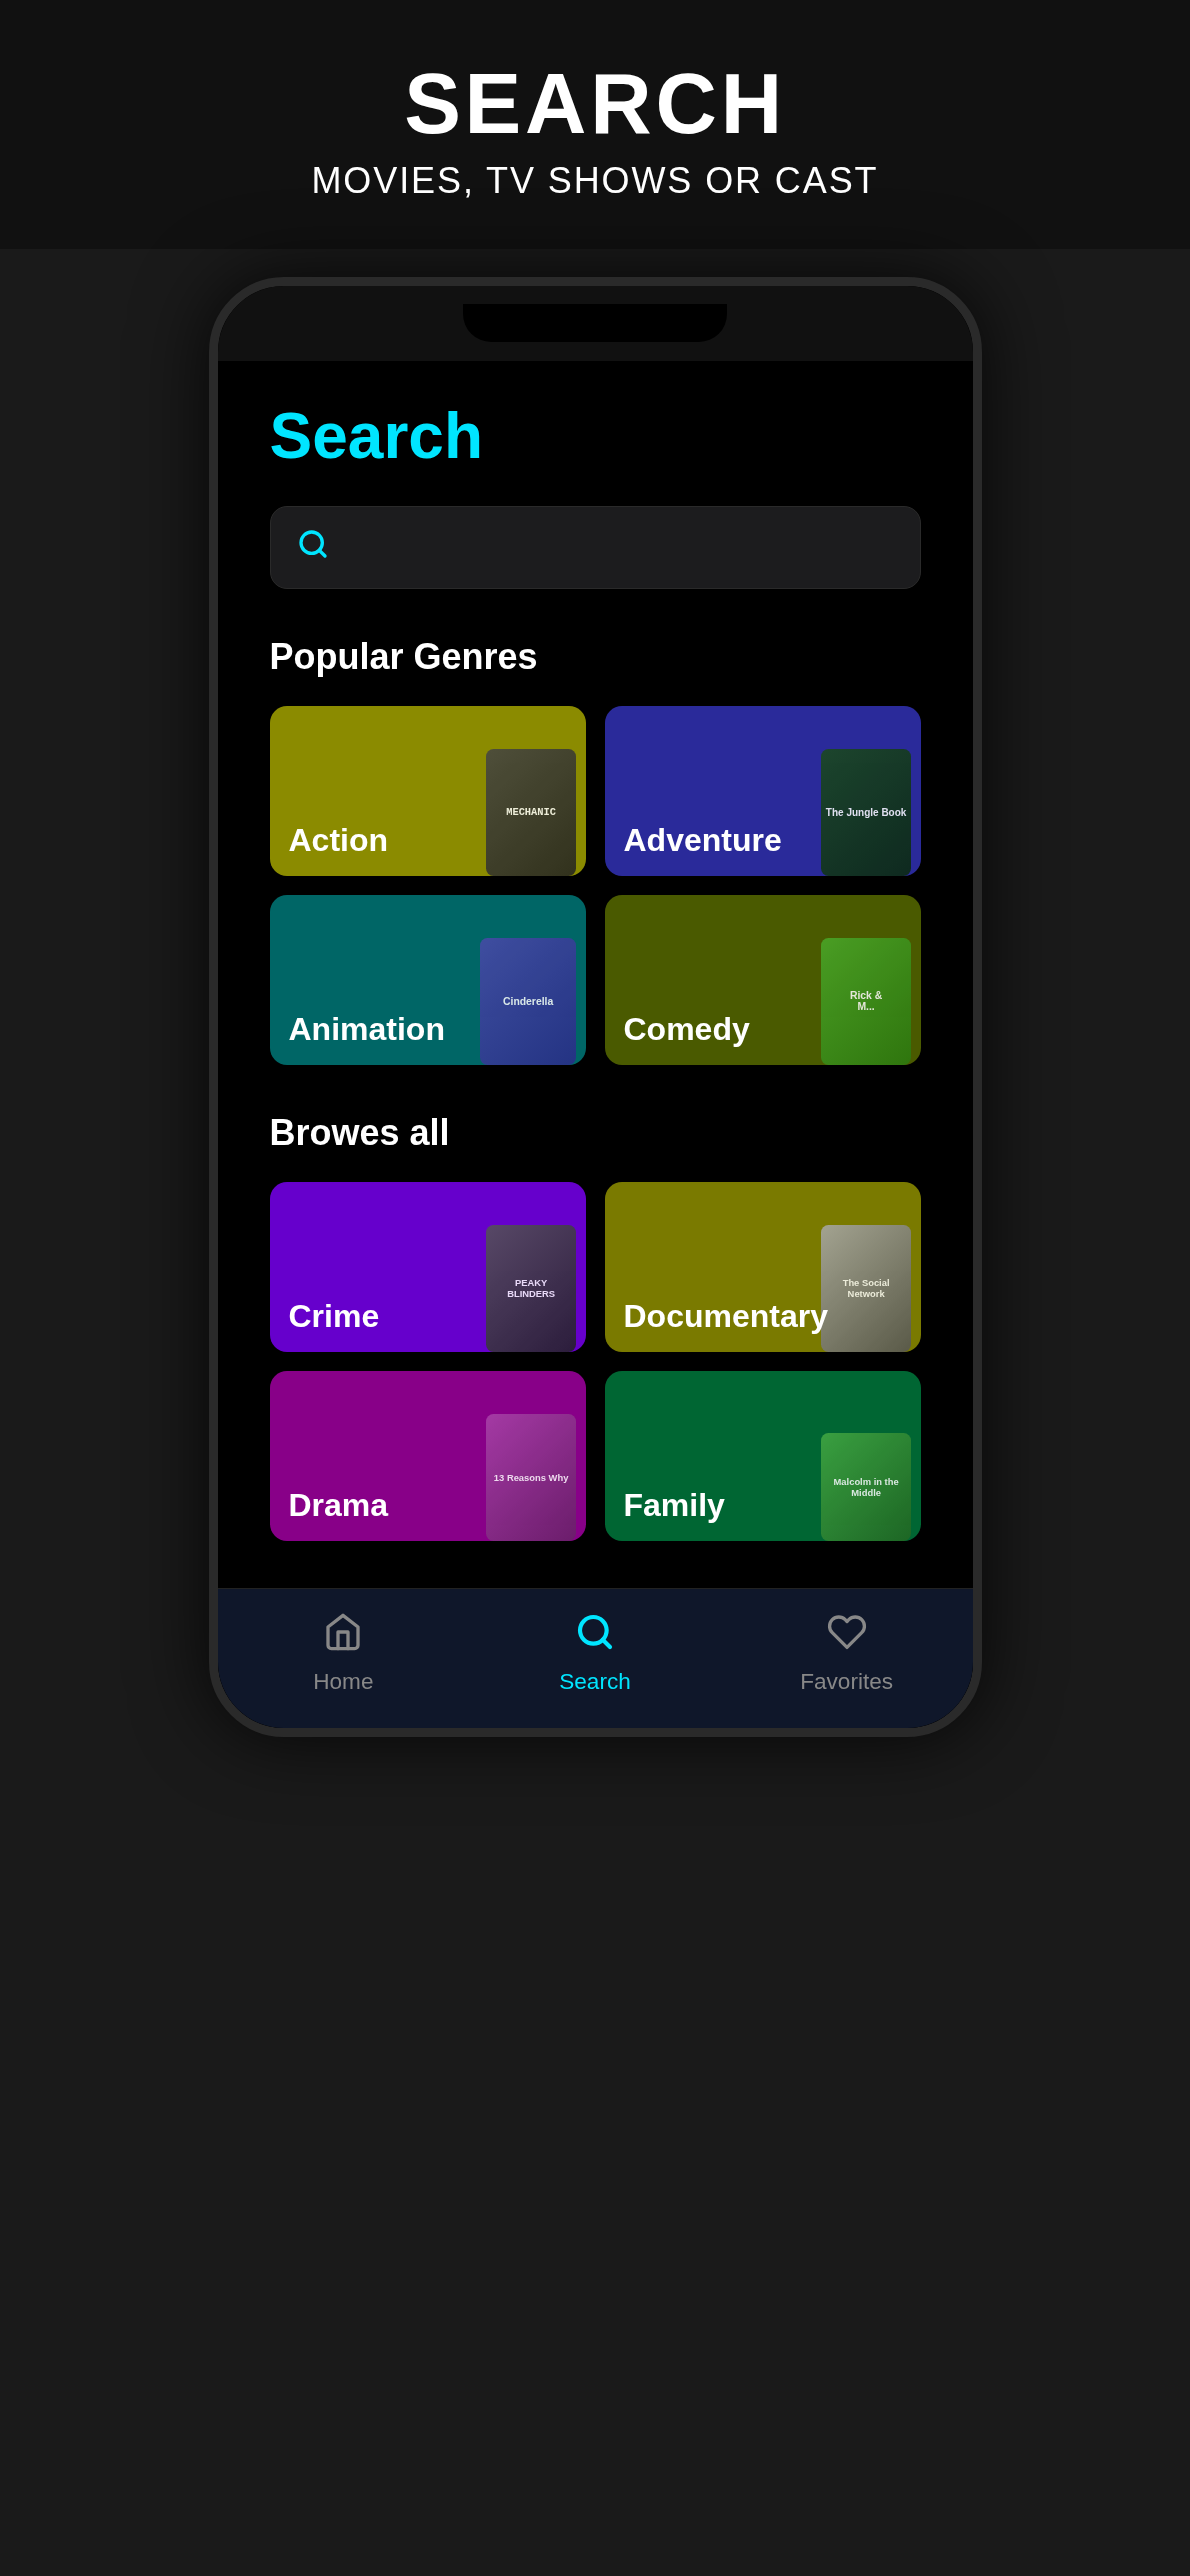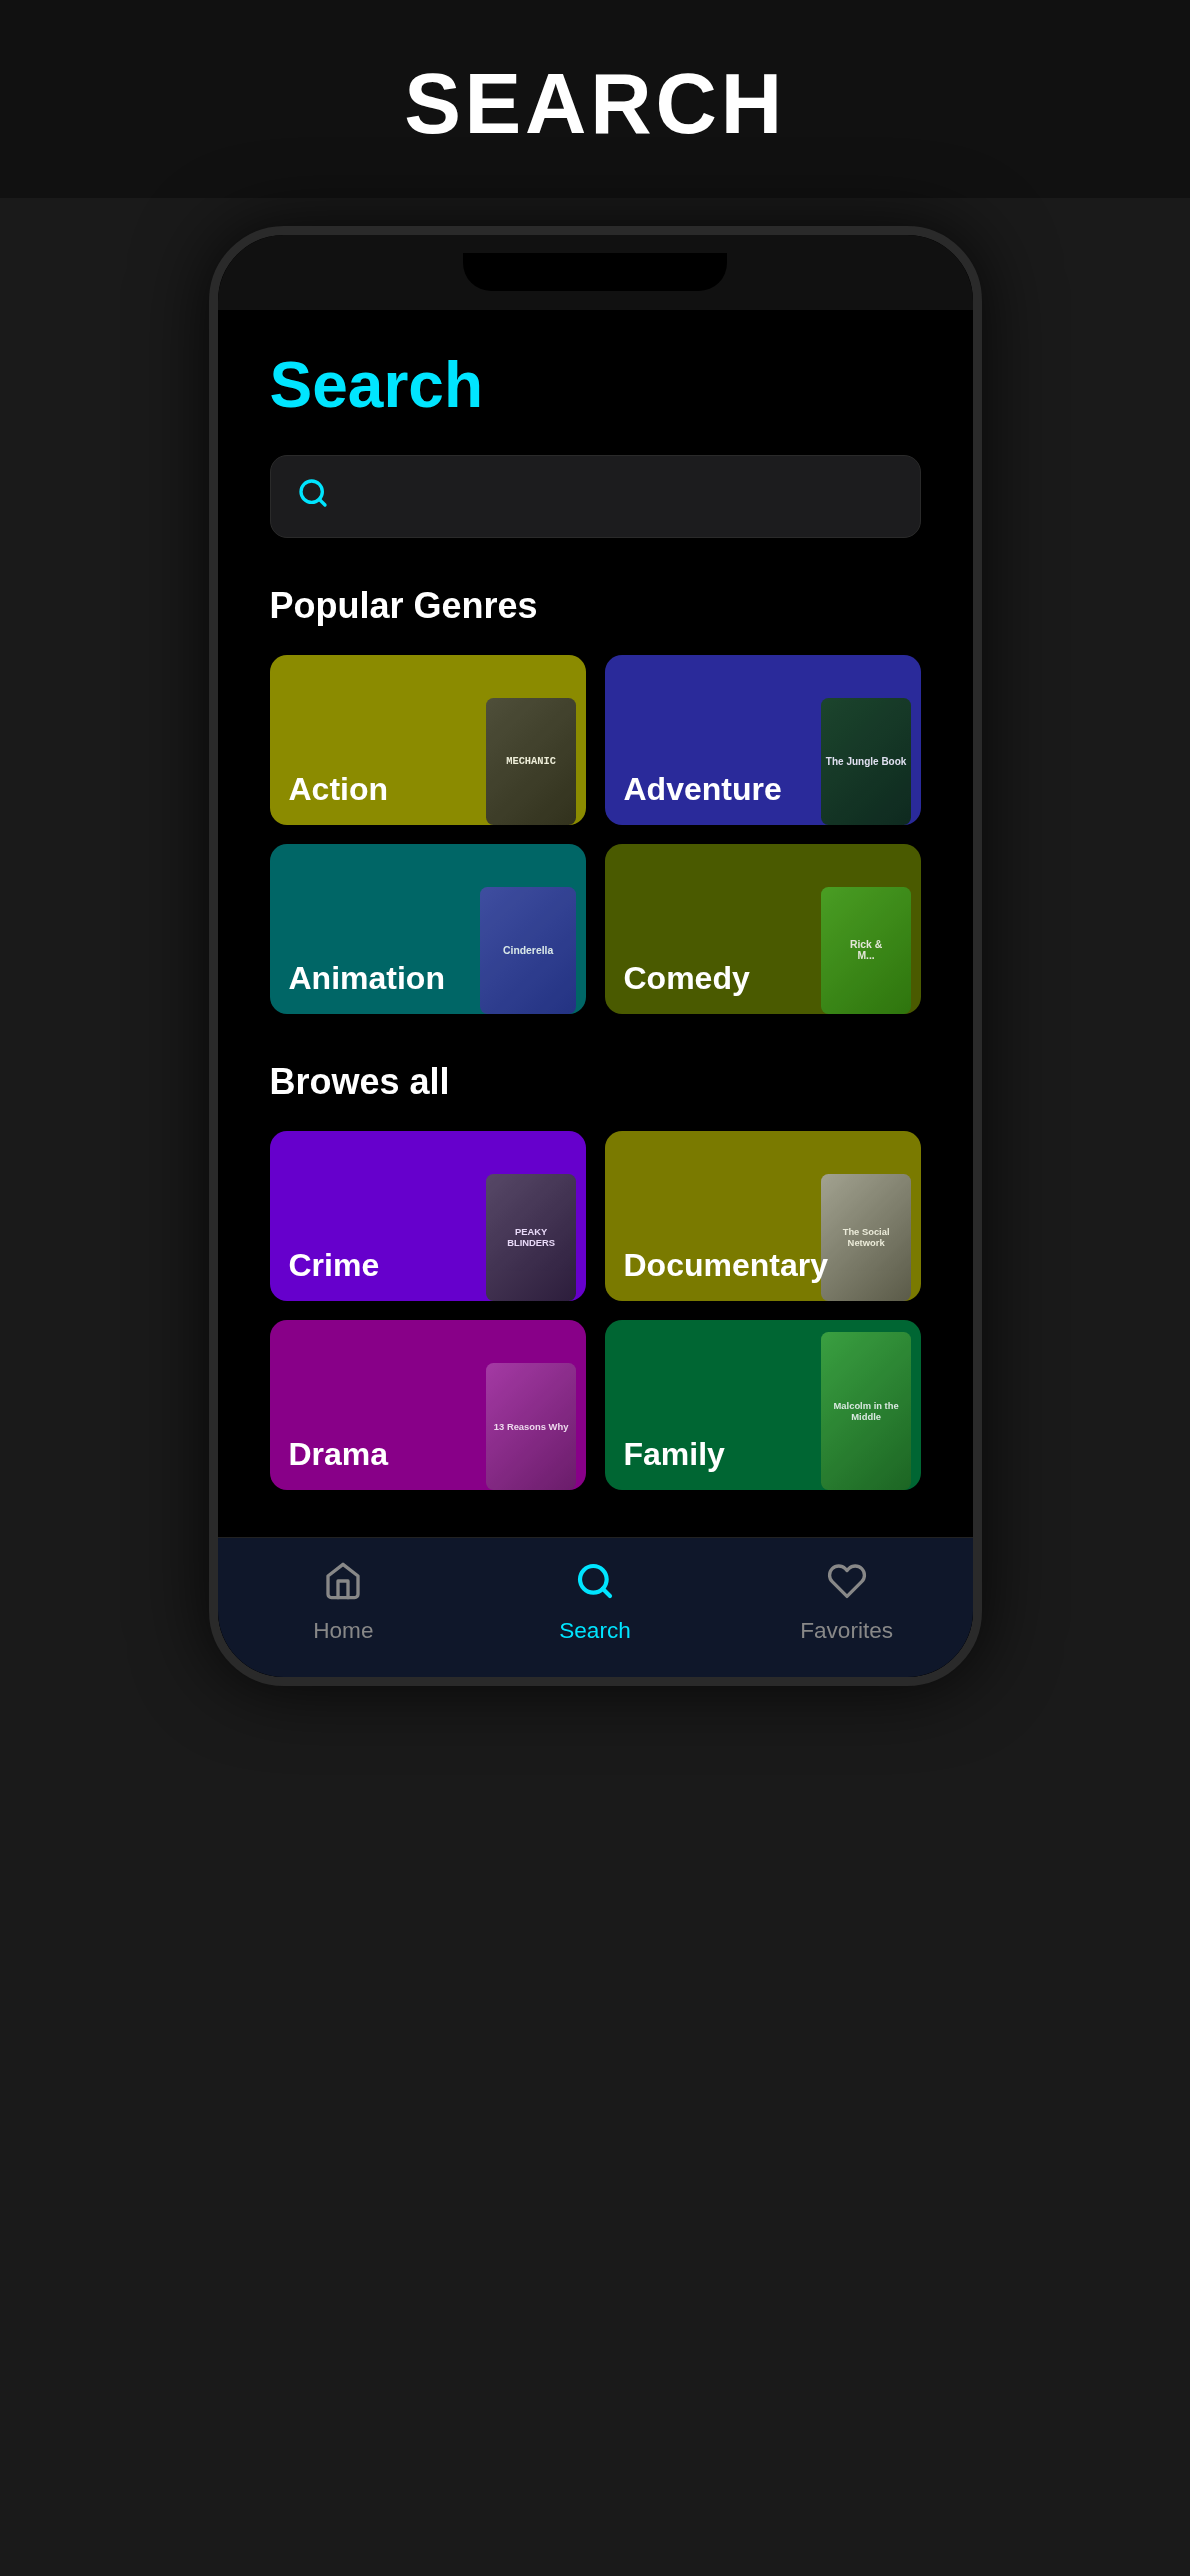--- a/index.html
+++ b/index.html
@@ -312,21 +312,21 @@
       color: #fff;
       font-weight: bold;
       text-align: center;
       padding: 4.7px;
     }
 
     .poster-malcolm {
       background: linear-gradient(135deg, #44aa44 0%, #226622 100%);
       border-radius: 7.5px;
       width: 90px;
-      height: 158px;
+      height: 108px;
       position: absolute;
       right: 9.4px;
       bottom: 0;
       opacity: 0.85;
       display: flex;
       align-items: center;
       justify-content: center;
       font-size: 9.4px;
       color: #fff;
       font-weight: bold;
@@ -358,20 +358,21 @@
       height: 85px;
       background: #333;
       border-radius: 0 3.8px 3.8px 0;
     }
   </style>
 </head>
 <body>
 
 <div class="top-header">
   <h1>SEARCH</h1>
+  <p>MOVIES, TV SHOWS OR CAST</p>
 </div>
 
 <div class="phone-wrapper" style="position:relative;">
 
   <div class="phone-side-buttons">
     <div class="side-btn"></div>
     <div class="side-btn"></div>
   </div>
   <div class="side-btn-right"></div>
 

